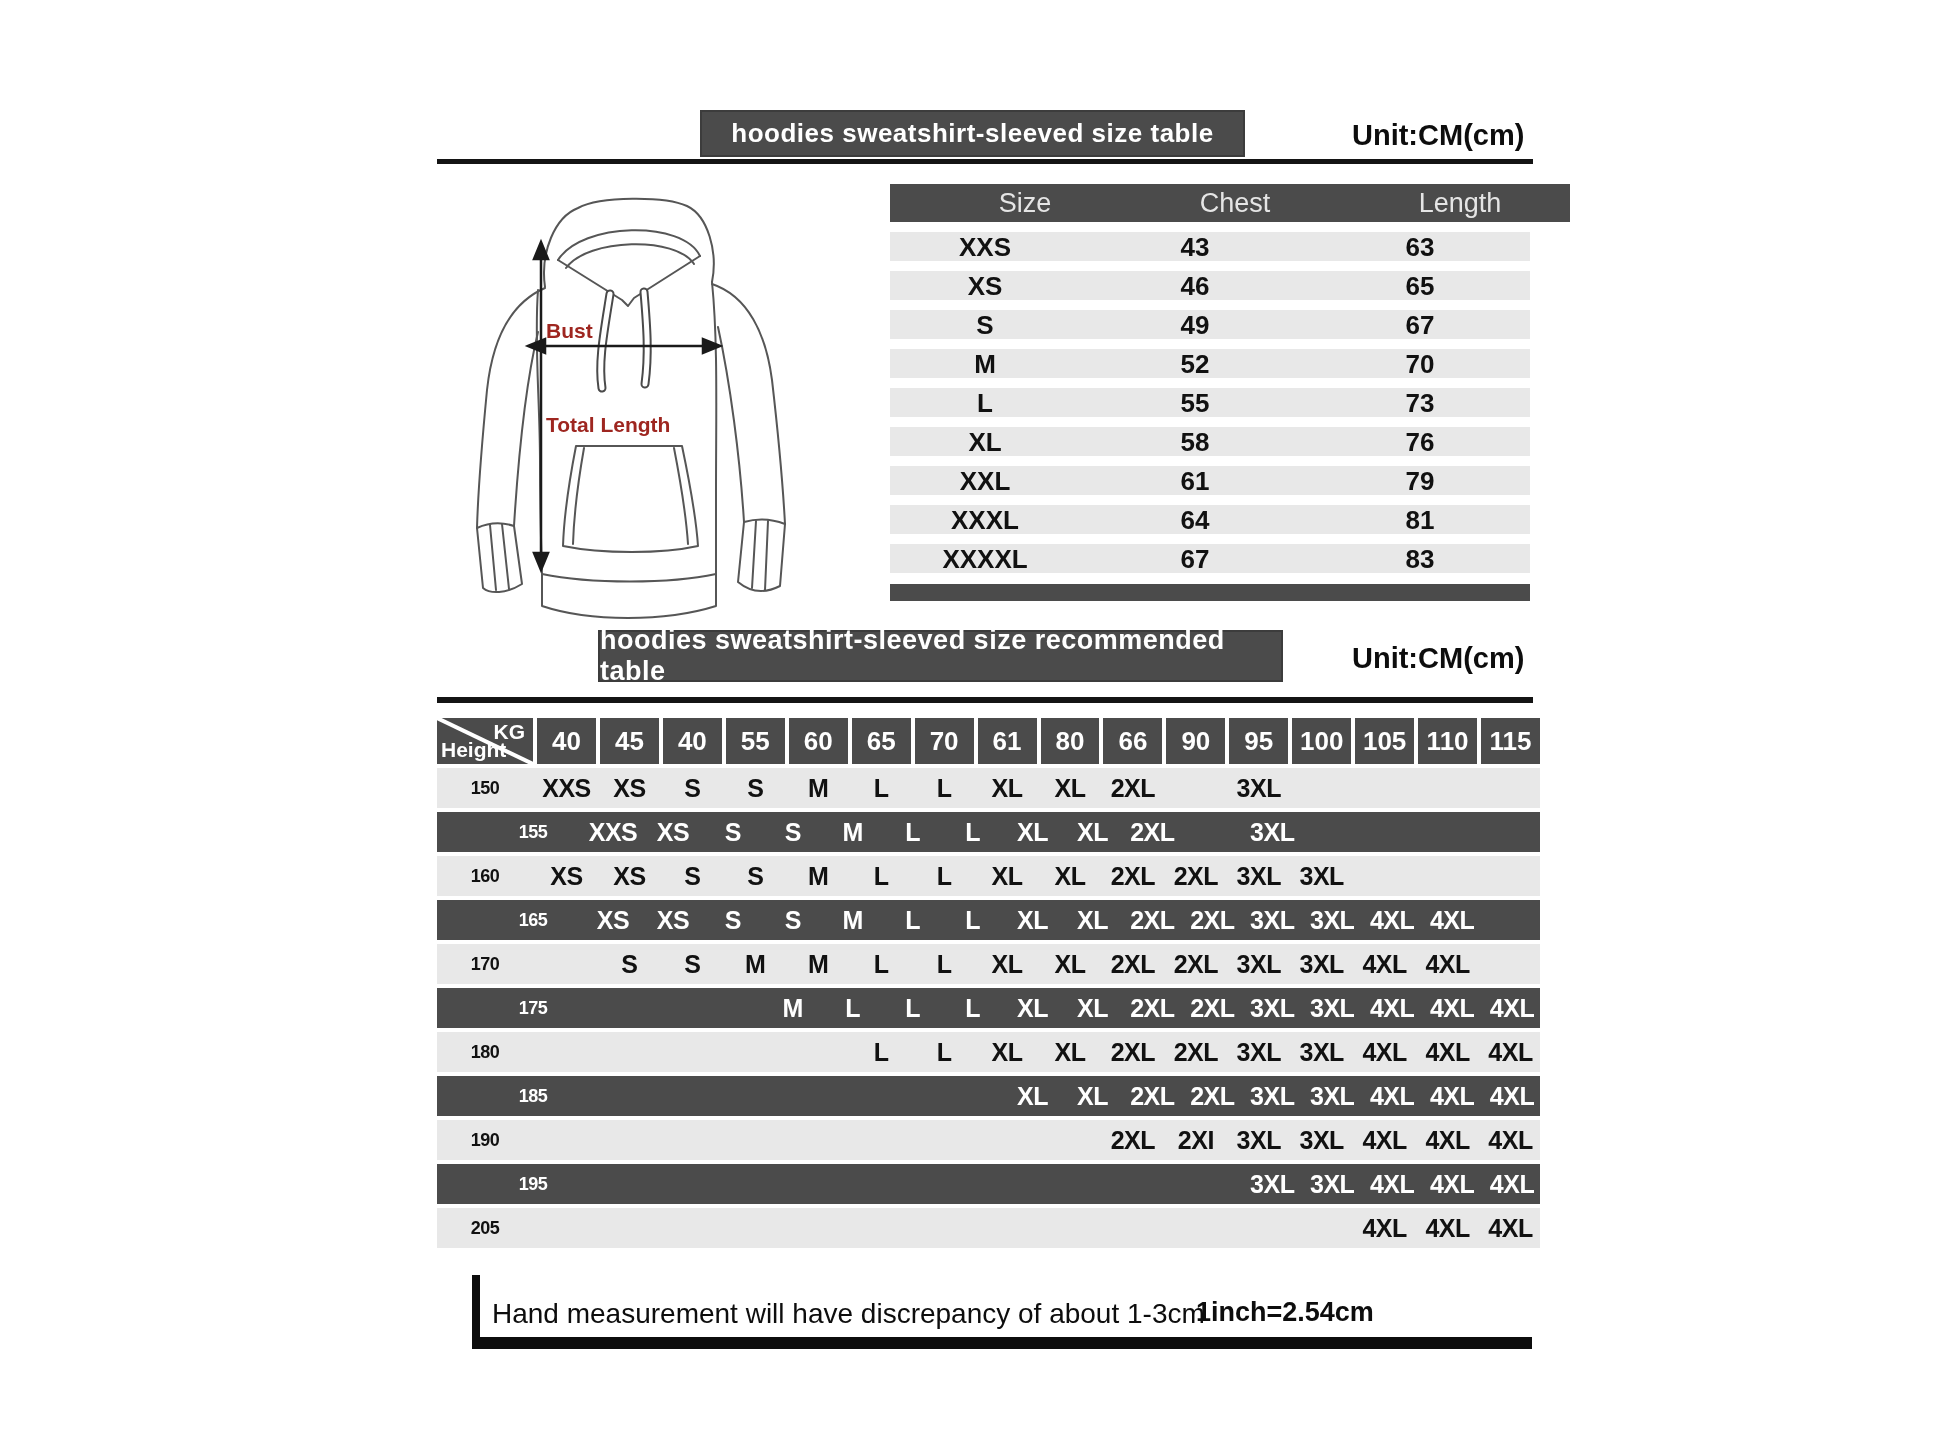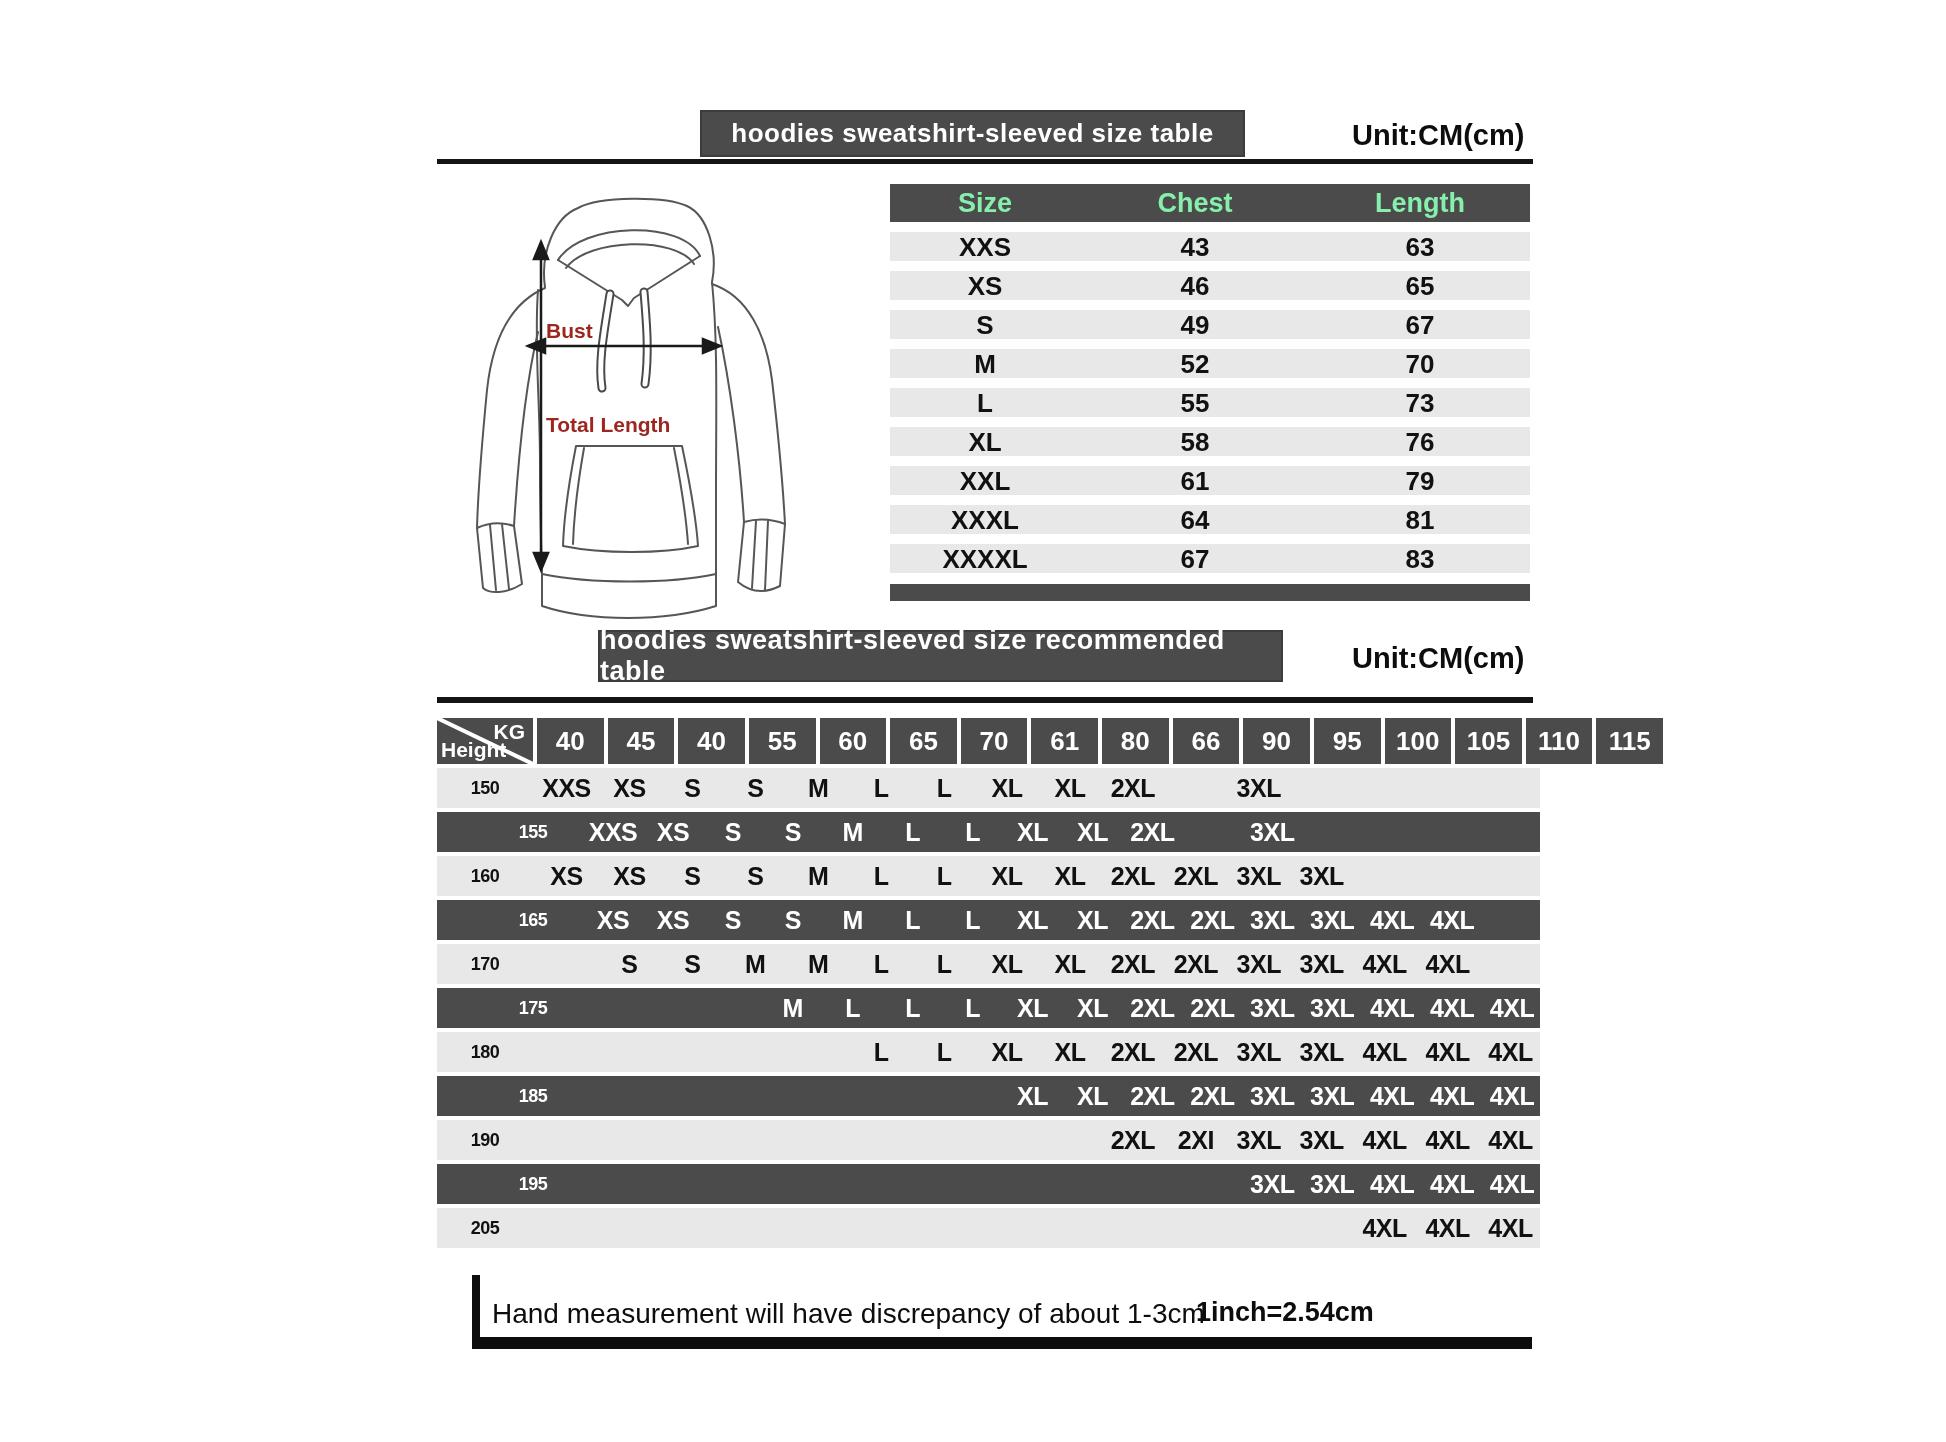--- a/index.html
+++ b/index.html
@@ -15,33 +15,33 @@
     display:flex;align-items:center;justify-content:center;
     border:2px solid #3c3c3c;box-sizing:border-box;
     letter-spacing:.5px;
   }
   .unit{font-weight:bold;font-size:29px;color:#0d0d0d;}
   .hr{background:#141414;}
   
   .st-header{
     left:890px;top:184px;width:640px;height:38px;background:#4b4b4b;
     display:grid;grid-template-columns:190px 230px 220px;
-    color:#86efac;font-weight:bold;font-size:27px;
+    color:#e5e5e5;font-weight:normal;font-size:27px;padding-left:40px;
   }
   .st-header div{display:flex;align-items:center;justify-content:center;}
   .st-rows{left:890px;top:232px;width:640px;}
   .st-row{
     display:grid;grid-template-columns:190px 230px 220px;
     background:#e8e8e8;height:29px;margin-bottom:10px;
     font-weight:bold;font-size:26px;
   }
   .st-cell{display:flex;align-items:center;justify-content:center;}
   .st-footer{left:890px;top:584px;width:640px;height:17px;background:#4b4b4b;}
   
-  .rt{left:437px;top:718px;width:1226px;}
+  .rt{left:437px;top:718px;width:1103px;}
   .rt-grid{display:grid;grid-template-columns:96px repeat(16,1fr);column-gap:4px;}
   .rt-head{height:46px;}
   .rt-hcell{
     background:#4b4b4b;color:#fff;font-weight:bold;font-size:26px;
     display:flex;align-items:center;justify-content:center;
   }
   .rt-corner{position:relative;background:#4b4b4b;color:#fff;font-weight:bold;}
   .rt-corner svg{position:absolute;inset:0;width:100%;height:100%;}
   .rt-corner .kg{position:absolute;top:2px;right:8px;font-size:21px;}
   .rt-corner .hgt{position:absolute;bottom:2px;left:4px;font-size:21px;}

